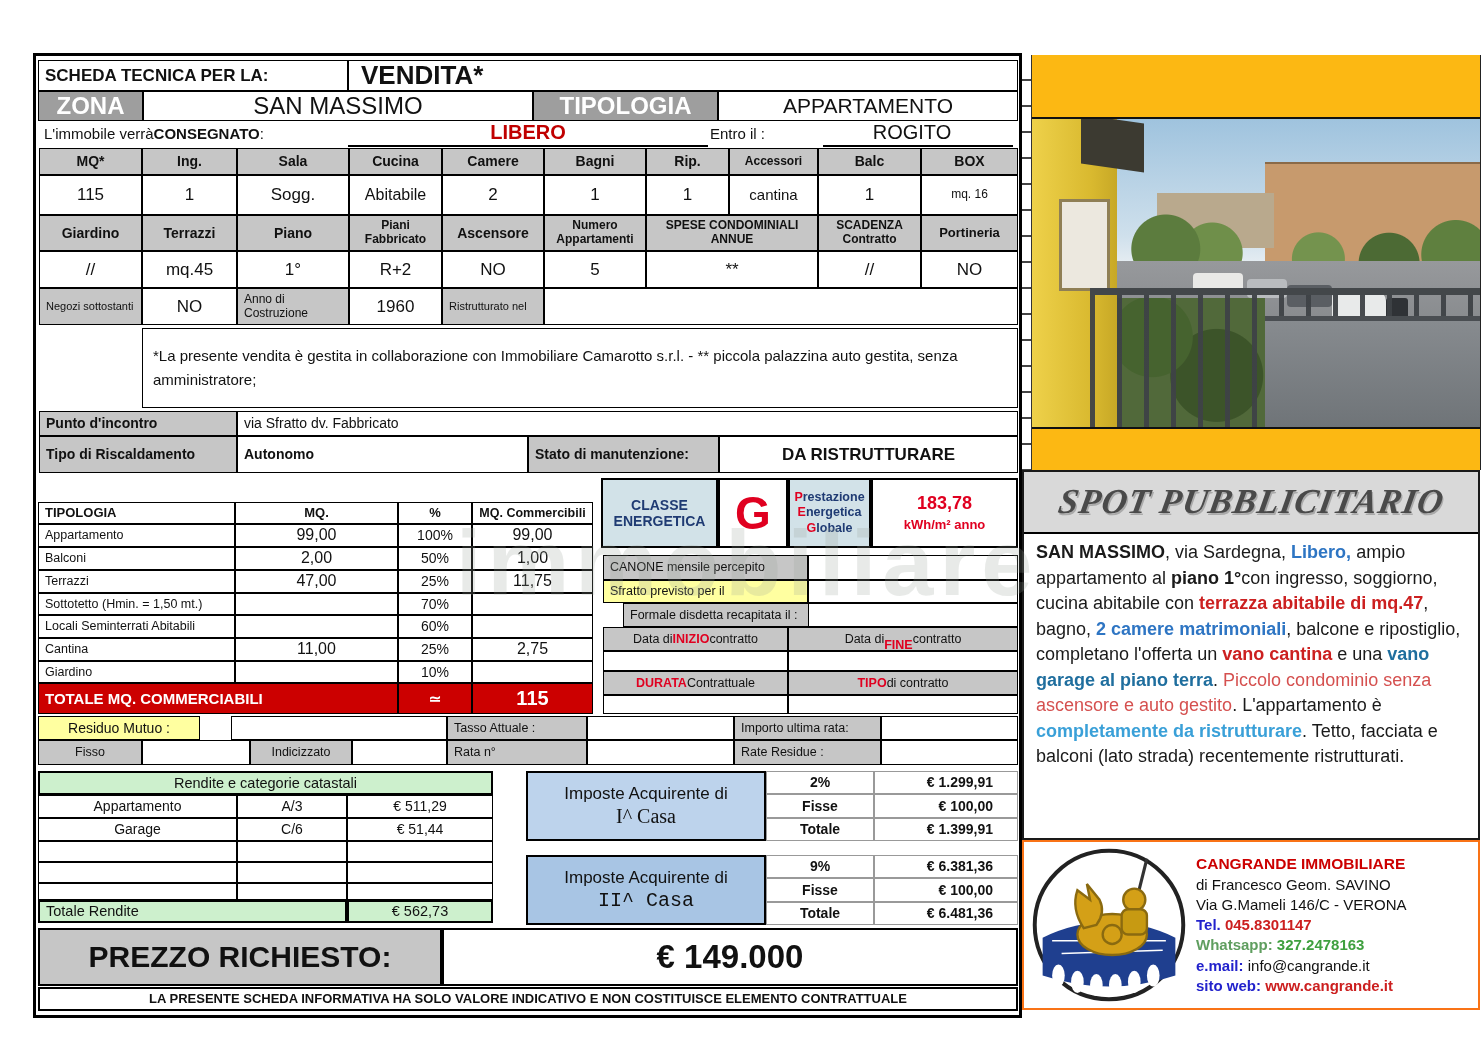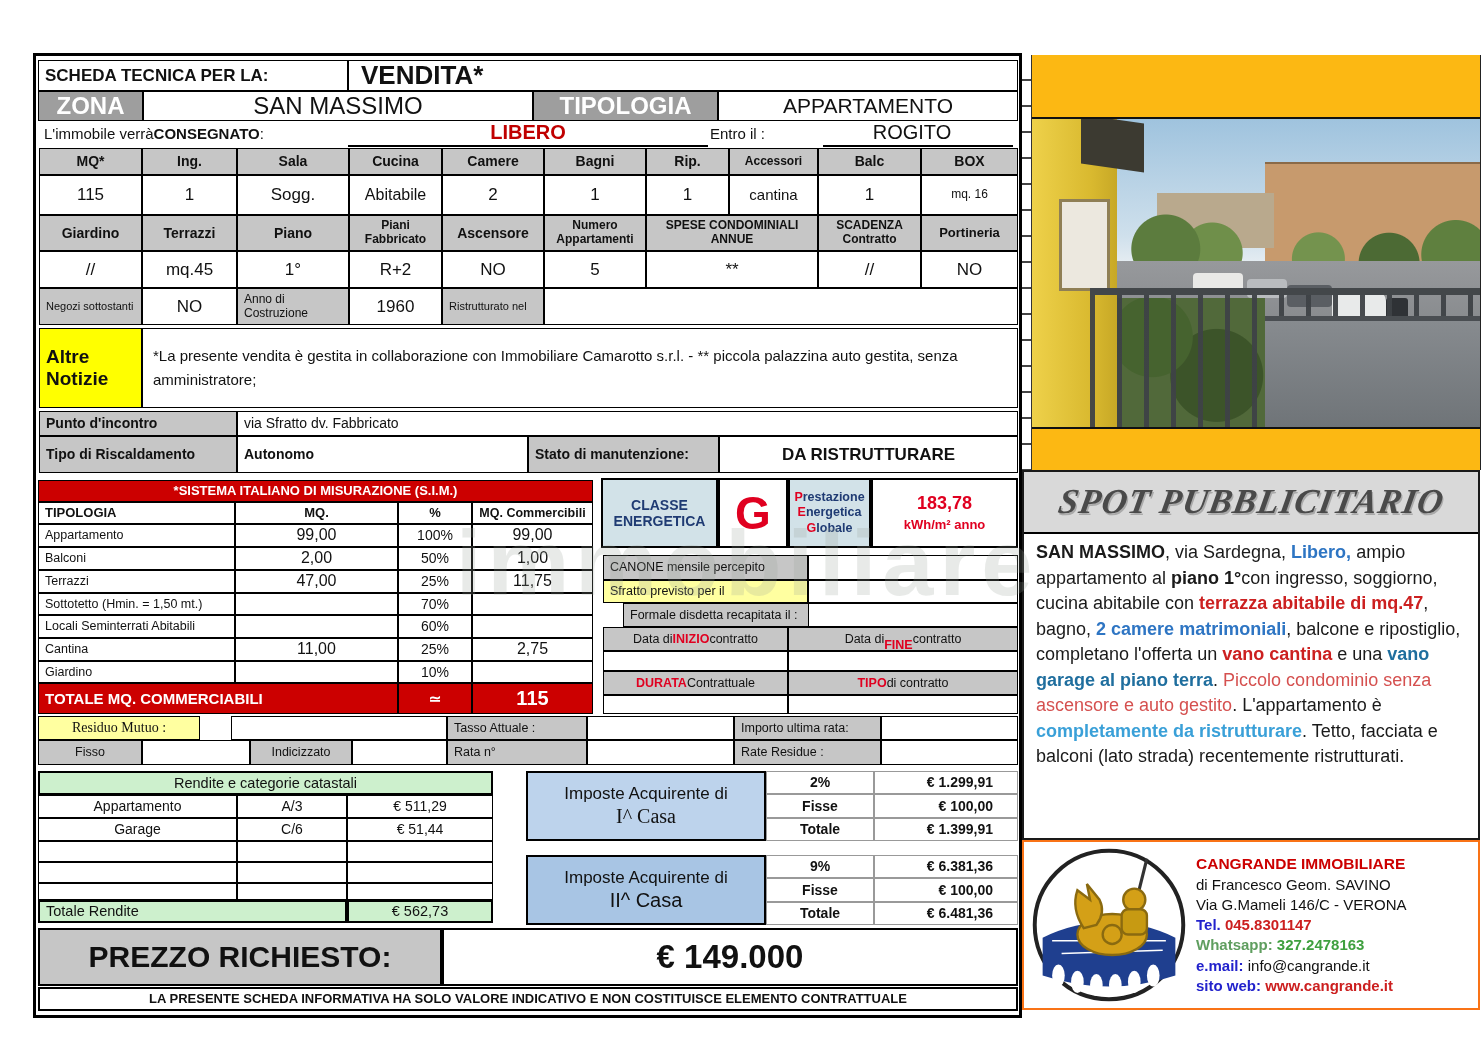--- a/index.html
+++ b/index.html
@@ -115,34 +115,29 @@
     <div class="cl" style="left:782px;top:195px;width:103px;height:37px;font-size:17px;">//</div>
     <div class="cl" style="left:885px;top:195px;width:97px;height:37px;font-size:17px;">NO</div>
 
     <div class="cl gy lft" style="left:3px;top:232px;width:103px;height:37px;font-size:11px;">Negozi sottostanti</div>
     <div class="cl" style="left:106px;top:232px;width:95px;height:37px;font-size:17px;">NO</div>
     <div class="cl gy lft" style="left:201px;top:232px;width:112px;height:37px;font-size:12px;">Anno di Costruzione</div>
     <div class="cl" style="left:313px;top:232px;width:93px;height:37px;font-size:17px;">1960</div>
     <div class="cl gy lft" style="left:406px;top:232px;width:102px;height:37px;font-size:11px;">Ristrutturato nel</div>
     <div class="cl" style="left:508px;top:232px;width:474px;height:37px;"></div>
 
-    <div class="cl yl lft" style="left:3px;top:272px;width:103px;height:80px;font-size:19px;font-weight:bold;flex-direction:column;align-items:flex-start;justify-content:center;">
-      <span>Altre</span>
-      <span>Notizie</span>
-    </div>
     <div class="cl lft" style="left:106px;top:272px;width:876px;height:80px;font-size:15px;padding:16px 10px;line-height:1.6;">*La presente vendita è gestita in collaborazione con Immobiliare Camarotto s.r.l. - ** piccola palazzina auto gestita, senza amministratore;</div>
 
     <div class="cl gy lft b" style="left:3px;top:355px;width:198px;height:25px;">Punto d'incontro</div>
     <div class="cl lft" style="left:201px;top:355px;width:781px;height:25px;">via Sfratto dv. Fabbricato</div>
     <div class="cl gy lft b" style="left:3px;top:380px;width:198px;height:37px;">Tipo di Riscaldamento</div>
     <div class="cl lft b" style="left:201px;top:380px;width:291px;height:37px;">Autonomo</div>
     <div class="cl gy lft b" style="left:492px;top:380px;width:191px;height:37px;">Stato di manutenzione:</div>
     <div class="cl b" style="left:683px;top:380px;width:299px;height:37px;font-size:17px;">DA RISTRUTTURARE</div>
 
-    <div class="cl rd b" style="left:2px;top:424px;width:555px;height:22px;font-size:13px;">*SISTEMA ITALIANO DI MISURAZIONE (S.I.M.)</div>
     <div class="cl lft b" style="left:2px;top:446px;width:197px;height:22px;font-size:13px;">TIPOLOGIA</div>
     <div class="cl b" style="left:199px;top:446px;width:163px;height:22px;font-size:13px;">MQ.</div>
     <div class="cl b" style="left:362px;top:446px;width:74px;height:22px;font-size:13px;">%</div>
     <div class="cl b" style="left:436px;top:446px;width:121px;height:22px;font-size:12.5px;">MQ. Commercibili</div>
 
     <div class="cl lft" style="left:2px;top:468px;width:197px;height:23px;font-size:12.5px;">Appartamento</div>
     <div class="cl" style="left:199px;top:468px;width:163px;height:23px;font-size:16px;">99,00</div>
     <div class="cl" style="left:362px;top:468px;width:74px;height:23px;font-size:14px;">100%</div>
     <div class="cl" style="left:436px;top:468px;width:121px;height:23px;font-size:16px;">99,00</div>
 
@@ -216,21 +211,21 @@
       <span class="b" style="color:#e00020;">DURATA</span>
         <span> Contrattuale</span>
     </div>
     <div class="cl gy" style="left:752px;top:615px;width:230px;height:24px;font-size:12.5px;">
       <span class="b" style="color:#e00020;">TIPO</span>
         <span> di contratto</span>
     </div>
     <div class="cl" style="left:567px;top:639px;width:185px;height:19px;"></div>
     <div class="cl" style="left:752px;top:639px;width:230px;height:19px;"></div>
 
-    <div class="cl lyl" style="left:2px;top:660px;width:162px;height:24px;font-family:Liberation Serif, serif;">Residuo Mutuo :</div>
+    <div class="cl lyl" style="left:2px;top:660px;width:162px;height:24px;">Residuo Mutuo :</div>
     <div class="cl" style="left:195px;top:660px;width:216px;height:24px;"></div>
     <div class="cl gy lft" style="left:411px;top:660px;width:140px;height:24px;font-size:12.5px;">Tasso Attuale :</div>
     <div class="cl" style="left:551px;top:660px;width:147px;height:24px;"></div>
     <div class="cl gy lft" style="left:698px;top:660px;width:147px;height:24px;font-size:12.5px;">Importo ultima rata:</div>
     <div class="cl" style="left:845px;top:660px;width:137px;height:24px;"></div>
 
     <div class="cl gy" style="left:2px;top:684px;width:104px;height:25px;font-size:12.5px;">Fisso</div>
     <div class="cl" style="left:106px;top:684px;width:108px;height:25px;"></div>
     <div class="cl gy" style="left:214px;top:684px;width:102px;height:25px;font-size:12.5px;">Indicizzato</div>
     <div class="cl" style="left:316px;top:684px;width:95px;height:25px;"></div>
@@ -264,21 +259,21 @@
     </div>
     <div class="cl b" style="left:730px;top:715px;width:108px;height:23px;border-color:#999;">2%</div>
     <div class="cl b rgt" style="left:838px;top:715px;width:144px;height:23px;border-color:#999;">€ 1.299,91</div>
     <div class="cl b" style="left:730px;top:738px;width:108px;height:24px;border-color:#999;">Fisse</div>
     <div class="cl b rgt" style="left:838px;top:738px;width:144px;height:24px;border-color:#999;">€ 100,00</div>
     <div class="cl b" style="left:730px;top:762px;width:108px;height:23px;border-color:#999;">Totale</div>
     <div class="cl b rgt" style="left:838px;top:762px;width:144px;height:23px;border-color:#999;">€ 1.399,91</div>
 
     <div class="cl bl2" style="left:490px;top:799px;width:240px;height:70px;flex-direction:column;border-width:2px;gap:2px;">
       <span style="font-size:17px;">Imposte Acquirente di</span>
-      <span style="font-size:20px;font-family:Liberation Sans, sans-serif;">II^ Casa</span>
+      <span style="font-size:20px;font-family:Liberation Mono, monospace;">II^ Casa</span>
     </div>
     <div class="cl b" style="left:730px;top:799px;width:108px;height:23px;border-color:#999;">9%</div>
     <div class="cl b rgt" style="left:838px;top:799px;width:144px;height:23px;border-color:#999;">€ 6.381,36</div>
     <div class="cl b" style="left:730px;top:822px;width:108px;height:24px;border-color:#999;">Fisse</div>
     <div class="cl b rgt" style="left:838px;top:822px;width:144px;height:24px;border-color:#999;">€ 100,00</div>
     <div class="cl b" style="left:730px;top:846px;width:108px;height:23px;border-color:#999;">Totale</div>
     <div class="cl b rgt" style="left:838px;top:846px;width:144px;height:23px;border-color:#999;">€ 6.481,36</div>
 
     <div class="cl gy b" style="left:2px;top:872px;width:404px;height:58px;font-size:30px;border-width:2px;">PREZZO RICHIESTO:</div>
     <div class="cl b" style="left:406px;top:872px;width:576px;height:58px;font-size:33px;border-width:2px;">€ 149.000</div>

